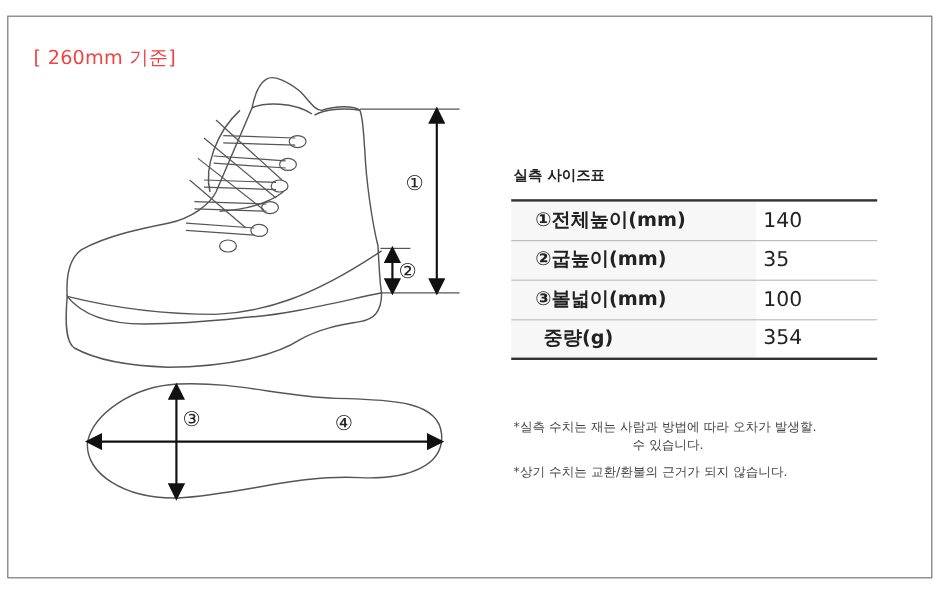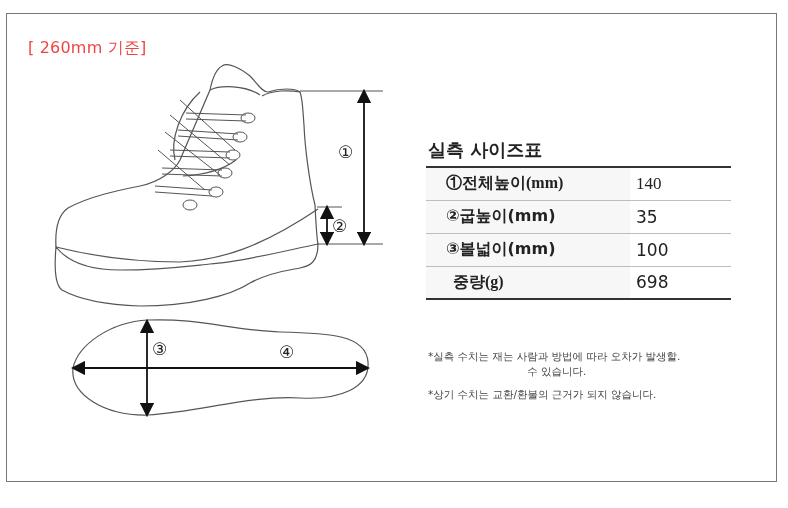--- a/index.html
+++ b/index.html
@@ -3,30 +3,30 @@
 <meta charset="utf-8">
 <style>
   html, body { margin: 0; padding: 0; background: #ffffff; }
   body { width: 788px; height: 508px; position: relative; overflow: hidden;
          font-family: "DejaVu Sans", "Liberation Sans", sans-serif; color: #222; }
   .frame { position: absolute; left: 6px; top: 13px; width: 771px; height: 469px;
            border: 1px solid #777; box-sizing: border-box; background: #fff; }
   .basis { position: absolute; left: 28px; top: 38px; font-size: 16px; color: #ef4444;
            letter-spacing: 0.2px; }
   svg.illus { position: absolute; left: 0; top: 0; }
-  .title { position: absolute; left: 428px; top: 138px; font-size: 18px; font-weight: bold;
+  .title { position: absolute; left: 428px; top: 138px; font-size: 12px; font-weight: bold;
            color: #222; text-align: center; }
   table.sizes { position: absolute; left: 426px; top: 166px; width: 305px;
                 border-collapse: collapse; font-size: 16px; }
   table.sizes tr { height: 33px; border-bottom: 1px solid #bdbdbd; }
-  table.sizes tr:first-child { border-top: 2px solid #333; font-family: Liberation Serif, serif; }
+  table.sizes tr:first-child { border-top: 2px solid #333; }
   table.sizes tr:last-child { border-bottom: 2px solid #333; }
   table.sizes td.label { width: 204px; background: #f7f7f7; font-weight: bold;
                           padding: 0 0 0 20px; box-sizing: border-box; color: #222; }
-  table.sizes td.label.weight { padding-left: 27px; font-family: Liberation Serif, serif; }
+  table.sizes td.label.weight { padding-left: 27px; }
   table.sizes td.value { padding-left: 6px; color: #222; font-size: 17px; margin-left: 12px; }
   .notes { position: absolute; left: 428px; top: 349px; font-size: 10.5px; color: #444;
            line-height: 15px; }
   .notes p { margin: 0 0 8px 0; }
   .notes .indent { padding-left: 5px; display: block; text-align: center; }
   .marker { font-size: 17px; fill: #222; font-family: "DejaVu Sans", sans-serif; }
 </style>
 </head>
 <body>
 
@@ -106,21 +106,21 @@
   <tr>
     <td class="label">②굽높이(mm)</td>
     <td class="value">35</td>
   </tr>
   <tr>
     <td class="label">③볼넓이(mm)</td>
     <td class="value">100</td>
   </tr>
   <tr>
     <td class="label weight">중량(g)</td>
-    <td class="value">698</td>
+    <td class="value">354</td>
   </tr>
 </tbody>
   </table>
 
 <div class="notes">
   <p>
     <span>*실측 수치는 재는 사람과 방법에 따라 오차가 발생할.</span>
     <span class="indent">수 있습니다.</span>
   </p>
   <p>*상기 수치는 교환/환불의 근거가 되지 않습니다.</p>

